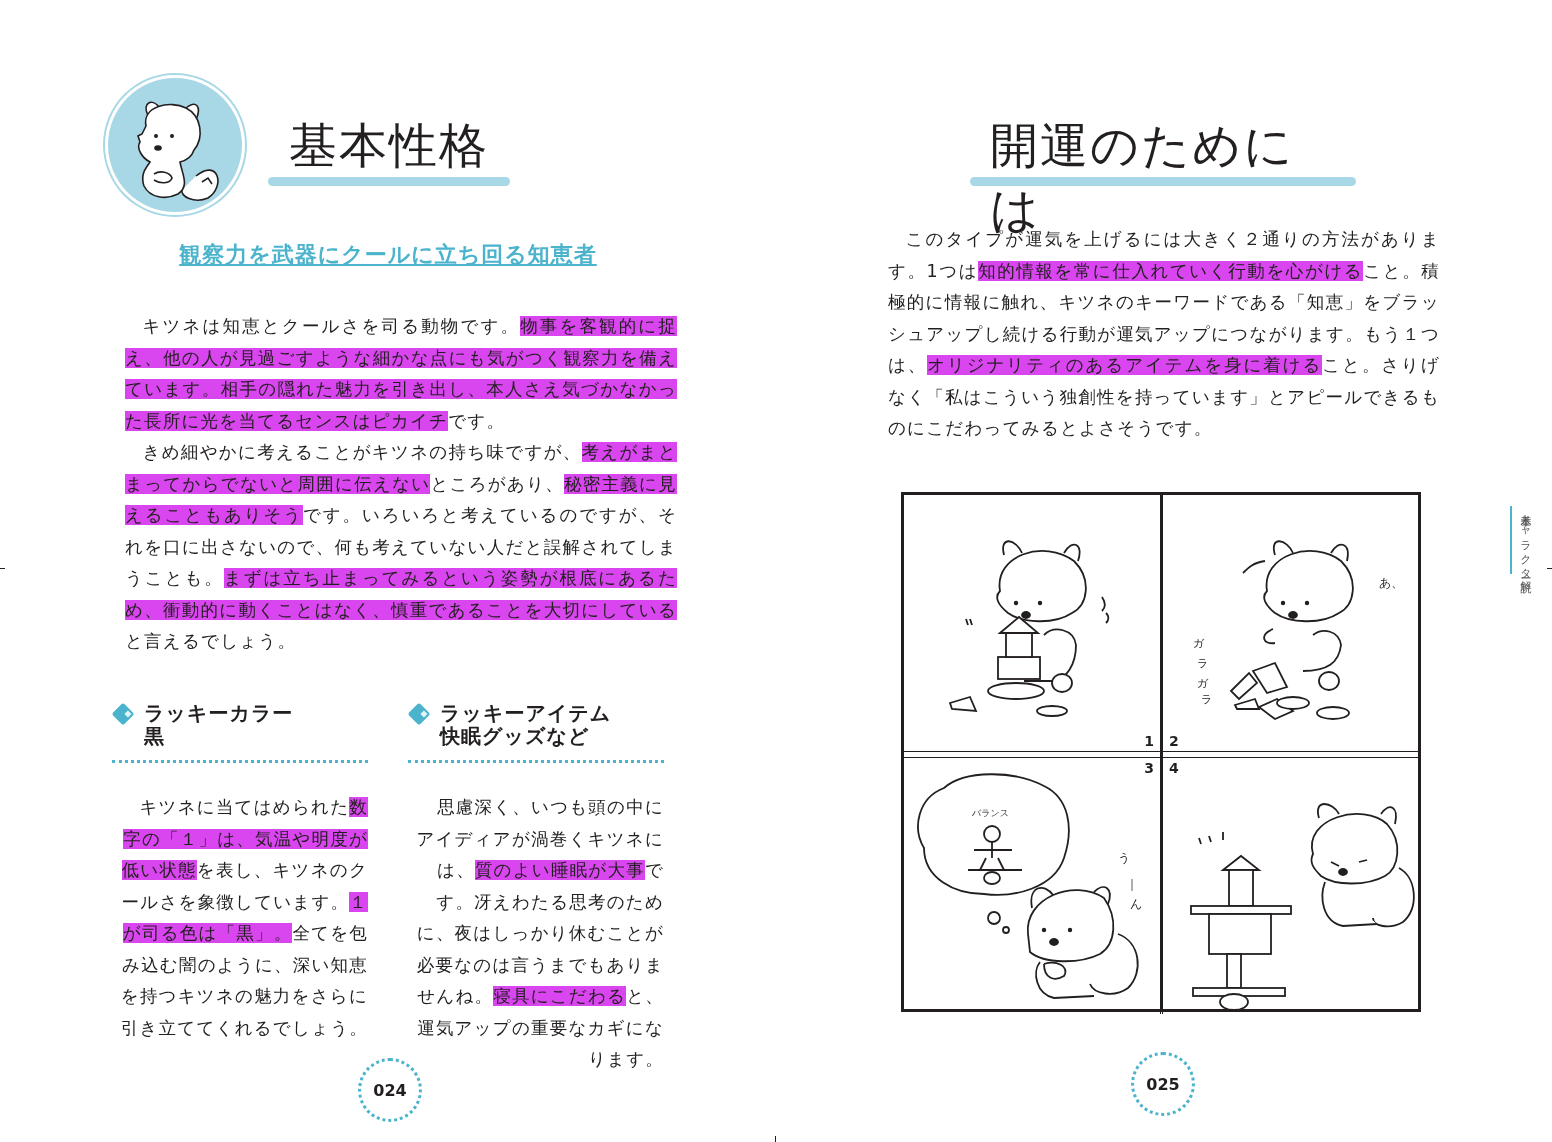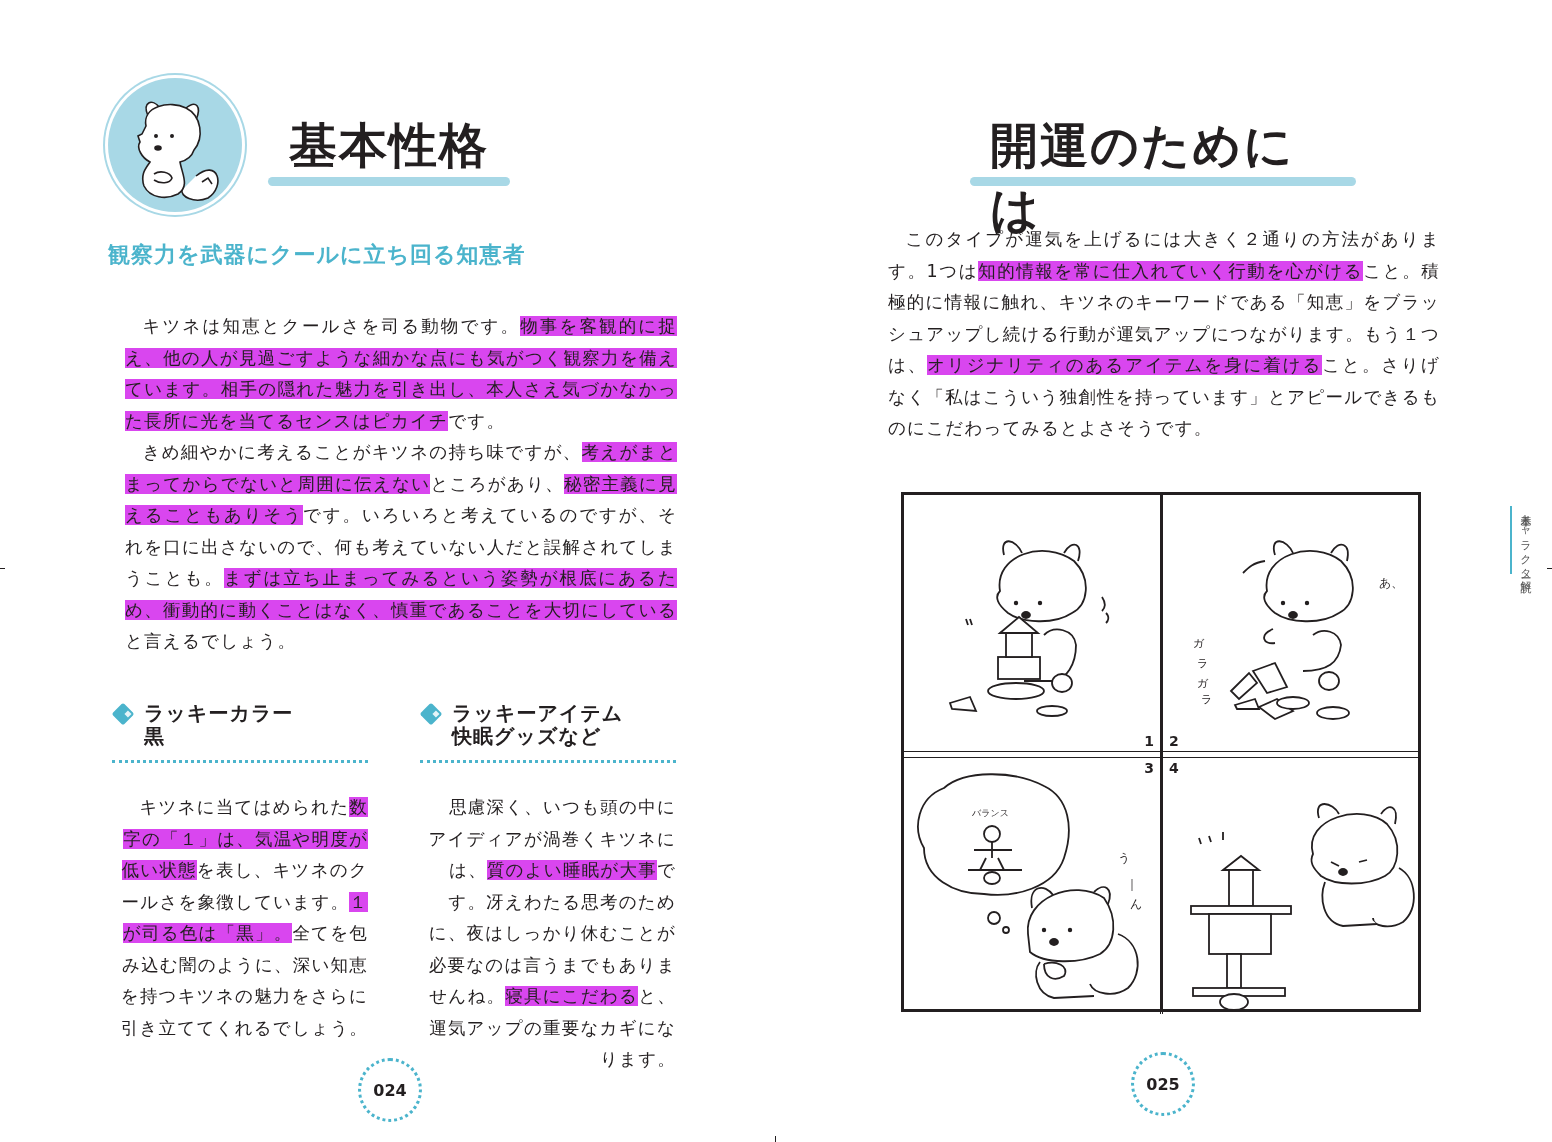--- a/index.html
+++ b/index.html
@@ -6,42 +6,42 @@
   body { width: 1552px; height: 1142px; position: relative; overflow: hidden;
          font-family: "DejaVu Sans", "Liberation Sans", sans-serif; color: #231f20; }
   .page { position: absolute; top: 0; height: 1142px; }
   .page-left { left: 0; width: 776px; }
   .page-right { left: 776px; width: 776px; }
 
   
   .avatar-circle { position: absolute; left: 108px; top: 78px; width: 134px; height: 134px; border-radius: 50%;
                    background: #a8d8e6; box-shadow: 0 0 0 3px #ffffff, 0 0 0 5px #a8d8e6; }
   .avatar-circle svg { position: absolute; left: 0; top: 0; }
-  .title { position: absolute; font-size: 48px; font-weight: bold; letter-spacing: 2px; color: #231f20; }
+  .title { position: absolute; font-size: 48px; font-weight: normal; letter-spacing: 2px; color: #231f20; }
   .title-bar { position: absolute; height: 9px; border-radius: 5px; background: #a8d8e6; }
   .left-title { left: 289px; top: 114px; }
   .left-bar { left: 268px; top: 177px; width: 242px; }
-  .subtitle { position: absolute; left: 108px; width: 560px; top: 240px; text-align: left; font-size: 22px;
-              font-weight: bold; color: #4bb4cc; letter-spacing: 1px; }
+  .subtitle { position: absolute; left: 108px; width: 560px; top: 240px; text-align: center; font-size: 22px;
+              font-weight: bold; color: #4bb4cc; letter-spacing: 1px; text-decoration: underline; }
 
   .body-text { position: absolute; font-size: 17.5px; line-height: 31.5px; letter-spacing: 1.2px; text-align: justify; }
   .body-text p { margin: 0; text-indent: 1em; }
   .hl { background: #d946ef; }
   .left-body { left: 125px; top: 311px; width: 552px; }
 
   .box { position: absolute; width: 256px; }
   .box-head { position: relative; padding-left: 32px; font-size: 20px; font-weight: bold; line-height: 23px; letter-spacing: 1px; }
   .box-head .diamond { position: absolute; left: 3px; top: 4px; width: 16px; height: 16px; background: #4bb4cc;
                        transform: rotate(45deg); border-radius: 2px; }
   .box-head .diamond::after { content: ""; position: absolute; right: 2px; top: 2px; width: 5px; height: 5px; background: #fff; opacity: .85; }
   .dots { margin-top: 12px; height: 3px; border-top: 3px dotted #4bb4cc; }
   .box-body { margin-top: 26px; font-size: 17.5px; line-height: 31.5px; letter-spacing: 1.2px; text-align: right; }
   .box-body p { margin: 0; text-indent: 1em; }
   .box-color { left: 112px; top: 702px; }
-  .box-item { left: 420px; top: 702px; }
+  .box-item { left: 408px; top: 702px; }
 
   .page-num { position: absolute; width: 58px; height: 58px; border-radius: 50%; border: 3px dotted #4bb4cc;
               display: flex; align-items: center; justify-content: center; font-size: 16px; font-weight: bold; letter-spacing: 0; }
   .pn-left { left: 358px; top: 1058px; }
   .pn-right { left: 1131px; top: 1052px; }
 
   
   .right-title { left: 990px; top: 114px; }
   .right-bar { left: 970px; top: 177px; width: 386px; }
   .right-body { left: 888px; top: 224px; width: 552px; }

